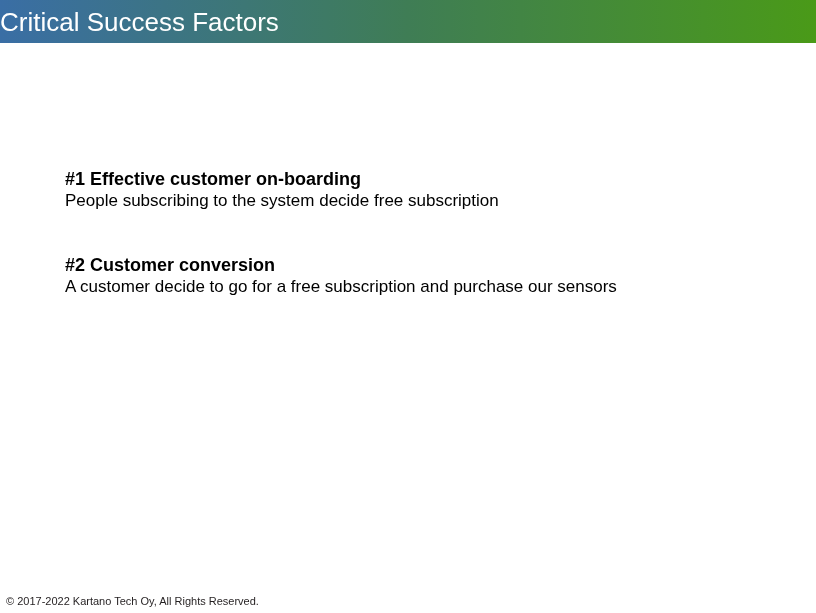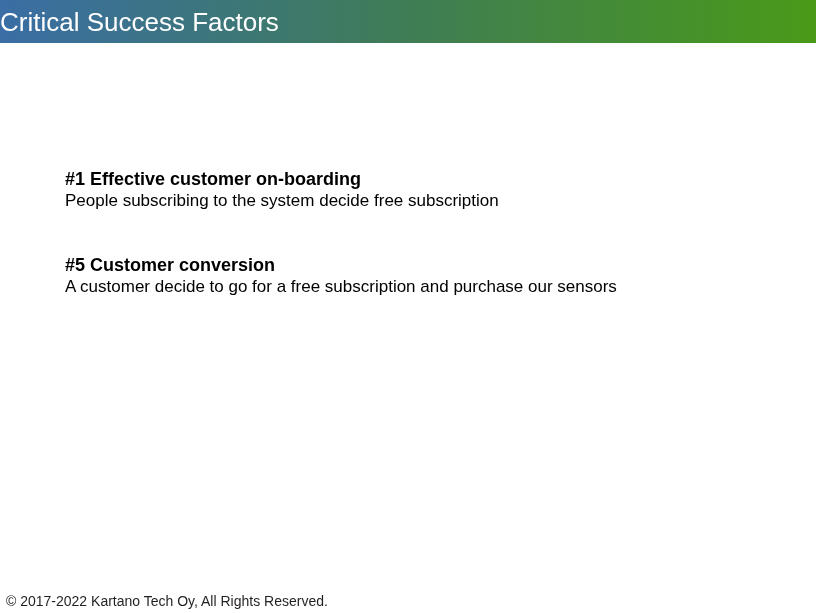--- a/index.html
+++ b/index.html
@@ -69,21 +69,21 @@
     font-weight: 400;
     color: #000000;
     line-height: 22px;
     white-space: nowrap;
   }
   
   .footer {
     position: absolute;
     left: 6px;
     top: 596px;
-    font-size: 14px;
+    font-size: 11px;
     line-height: 10px;
     color: #231f20;
     white-space: nowrap;
   }
 </style>
 </head>
 <body>
 
 <div class="slide">
 
@@ -92,21 +92,21 @@
   </div>
 
   <div class="content">
 
     <div class="block">
       <p class="block-heading">#1 Effective customer on-boarding</p>
       <p class="block-body">People subscribing to the system decide free subscription</p>
     </div>
 
     <div class="block">
-      <p class="block-heading">#5 Customer conversion</p>
+      <p class="block-heading">#2 Customer conversion</p>
       <p class="block-body">A customer decide to go for a free subscription and purchase our sensors</p>
     </div>
 
   </div>
 
   <div class="footer">© 2017-2022 Kartano Tech Oy, All Rights Reserved.</div>
 
 </div>
 
 </body></html>

